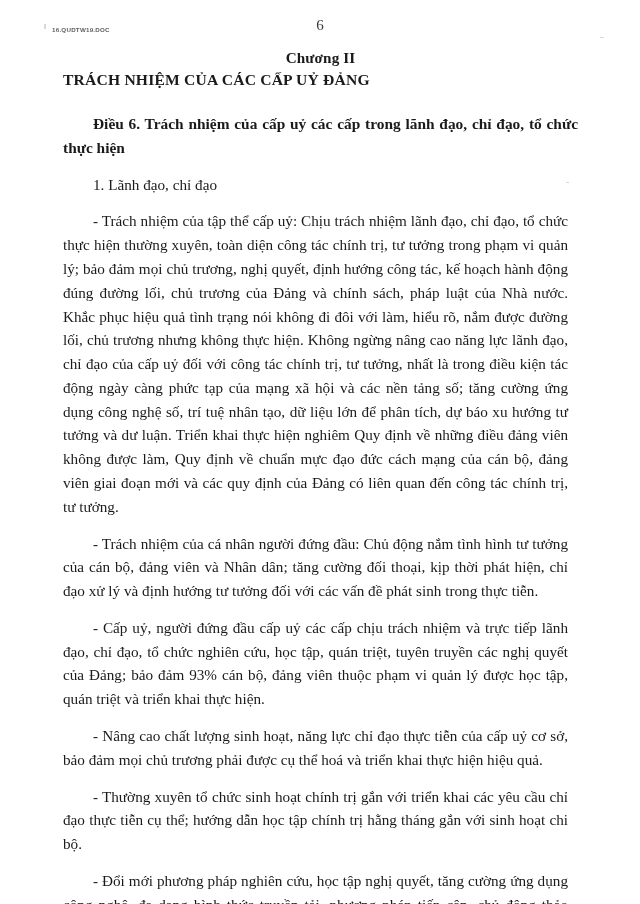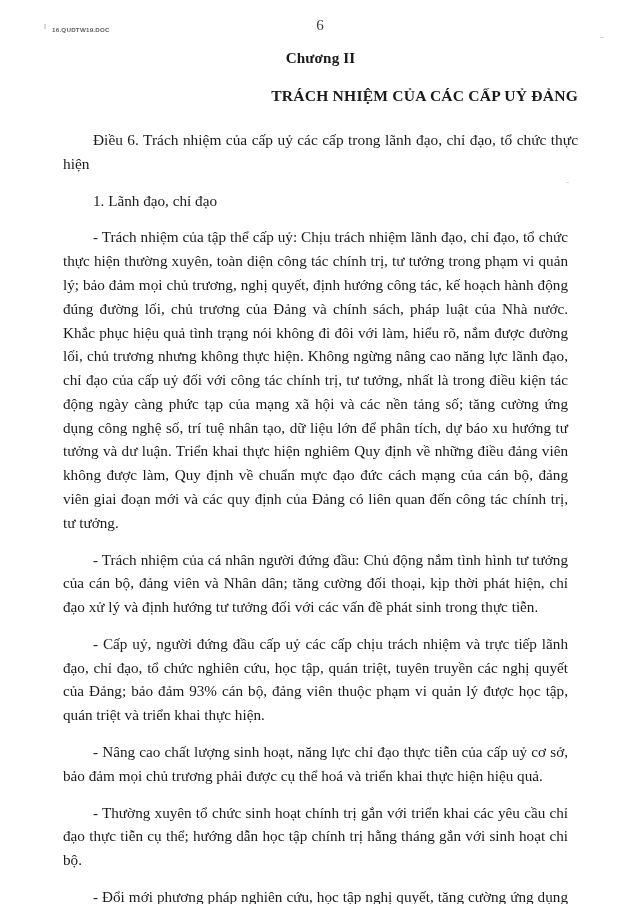--- a/index.html
+++ b/index.html
@@ -48,34 +48,34 @@
     top: 48px;
     left: 63px;
     width: 515px;
   }
 
   .chapter-title {
     text-align: center;
     font-weight: bold;
     font-size: 15.2px;
     line-height: 1.35;
-    margin: 0 0 16px 0;
+    margin: 0 0 0 0;
     letter-spacing: .1px;
   }
   .chapter-subtitle {
-    text-align: right;
+    text-align: left;
     font-weight: bold;
     font-size: 15.6px;
     line-height: 1.35;
     margin: 0;
     letter-spacing: .2px;
   }
 
   .article-heading {
-    font-weight: normal;
+    font-weight: bold;
     font-size: 15.4px;
     line-height: 1.56;
     text-align: justify;
     text-justify: inter-word;
     text-indent: 30px;
     margin: 22px 0 0 0;
   }
 
   p.body-para {
     font-size: 15.2px;

